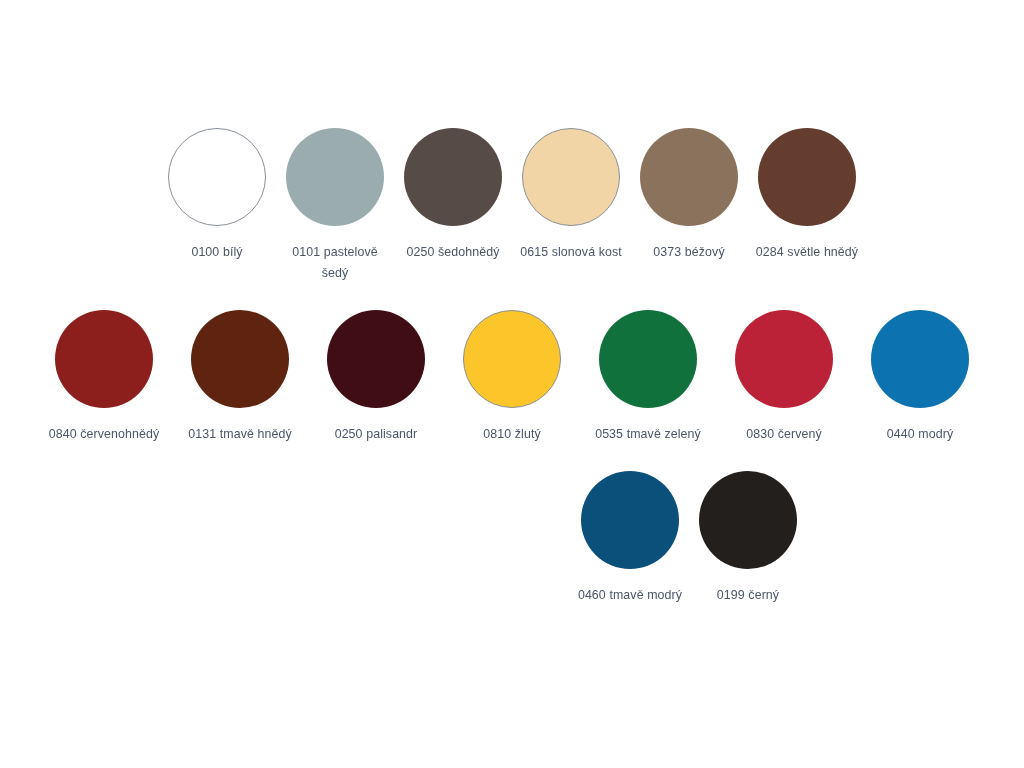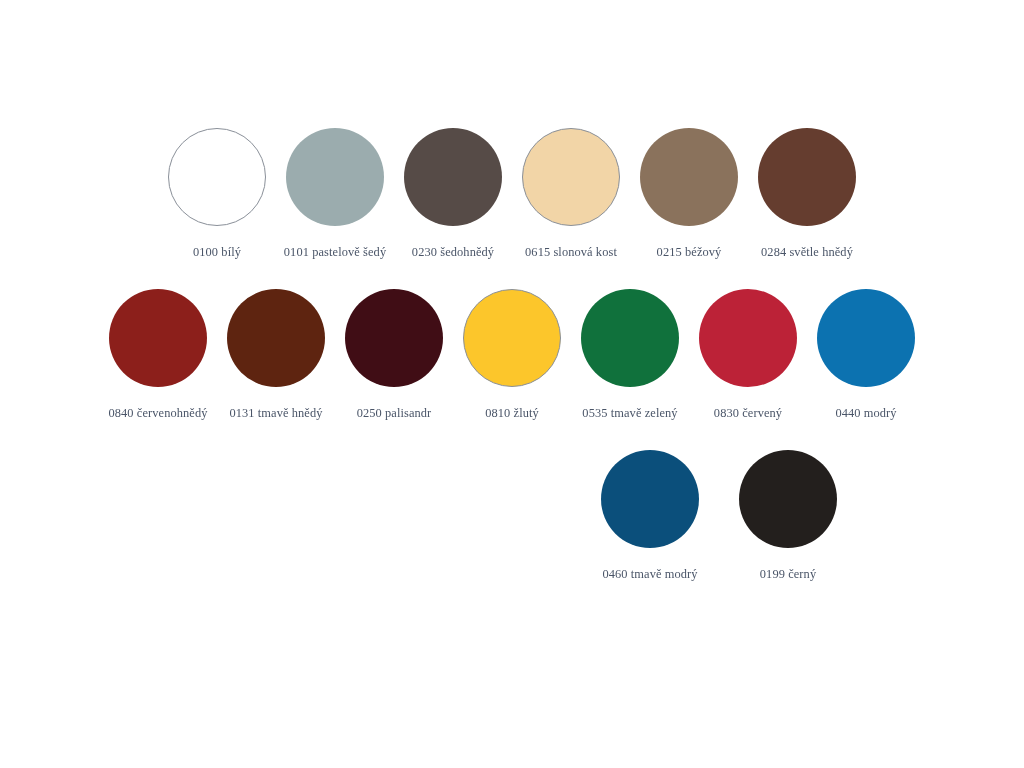--- a/index.html
+++ b/index.html
@@ -48,28 +48,27 @@
   }
   .swatch-label {
     margin-top: 16px;
     font-size: 12.4px;
     line-height: 21px;
     color: #4a5568;
     text-align: center;
     letter-spacing: 0.1px;
     width: 112px;
     word-wrap: break-word;
-    font-family: Liberation Serif, serif;
   }
   .row-2 {
     margin-top: 22px;
+    gap: 18px;
   }
   .row-3 {
     margin-top: 22px;
-    gap: 20px;
   }
   .row-3 .swatch-cell:first-child {
     margin-left: 0;
   }
   .row-spacer {
     flex: 0 0 118px;
   }
 </style>
 </head>
 <body style="background: rgb(255, 255, 255);">
@@ -79,29 +78,29 @@
       <div class="swatch-cell">
         <div class="swatch-disc" style="background: rgb(255, 255, 255); border: 1px solid rgb(138, 144, 153);"></div>
         <div class="swatch-label">0100 bílý</div>
       </div>
       <div class="swatch-cell">
         <div class="swatch-disc" style="background: rgb(155, 172, 174);"></div>
         <div class="swatch-label">0101 pastelově šedý</div>
       </div>
       <div class="swatch-cell">
         <div class="swatch-disc" style="background: rgb(86, 75, 71);"></div>
-        <div class="swatch-label">0230 šedohnědý</div>
+        <div class="swatch-label">0250 šedohnědý</div>
       </div>
       <div class="swatch-cell">
         <div class="swatch-disc" style="background: rgb(242, 213, 167); border: 1px solid rgb(138, 144, 153);"></div>
         <div class="swatch-label">0615 slonová kost</div>
       </div>
       <div class="swatch-cell">
         <div class="swatch-disc" style="background: rgb(138, 114, 92);"></div>
-        <div class="swatch-label">0215 béžový</div>
+        <div class="swatch-label">0373 béžový</div>
       </div>
       <div class="swatch-cell">
         <div class="swatch-disc" style="background: rgb(101, 61, 47);"></div>
         <div class="swatch-label">0284 světle hnědý</div>
       </div>
     </div>
   <div class="swatch-row row-2">
       <div class="swatch-cell">
         <div class="swatch-disc" style="background: rgb(140, 31, 27);"></div>
         <div class="swatch-label">0840 červenohnědý</div>

